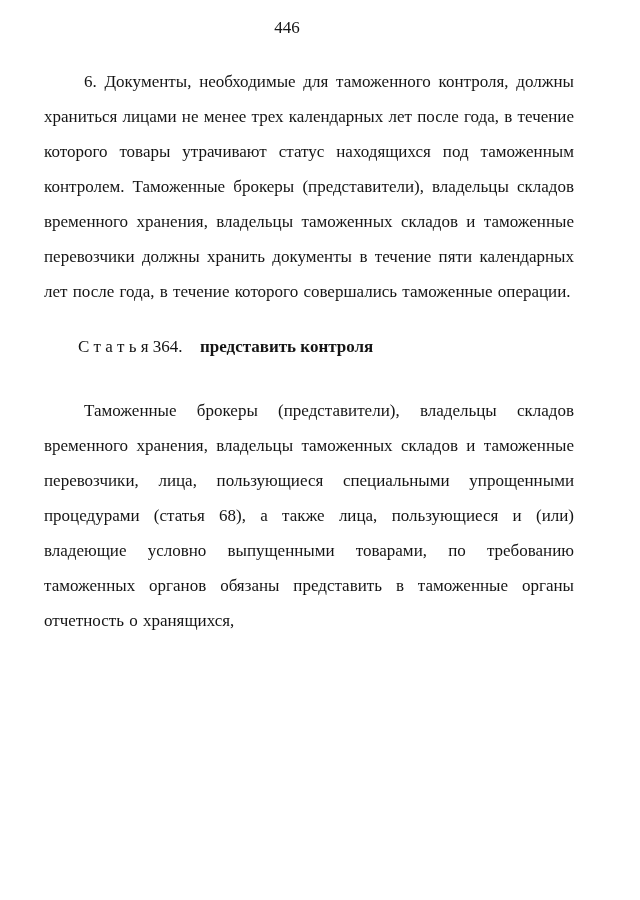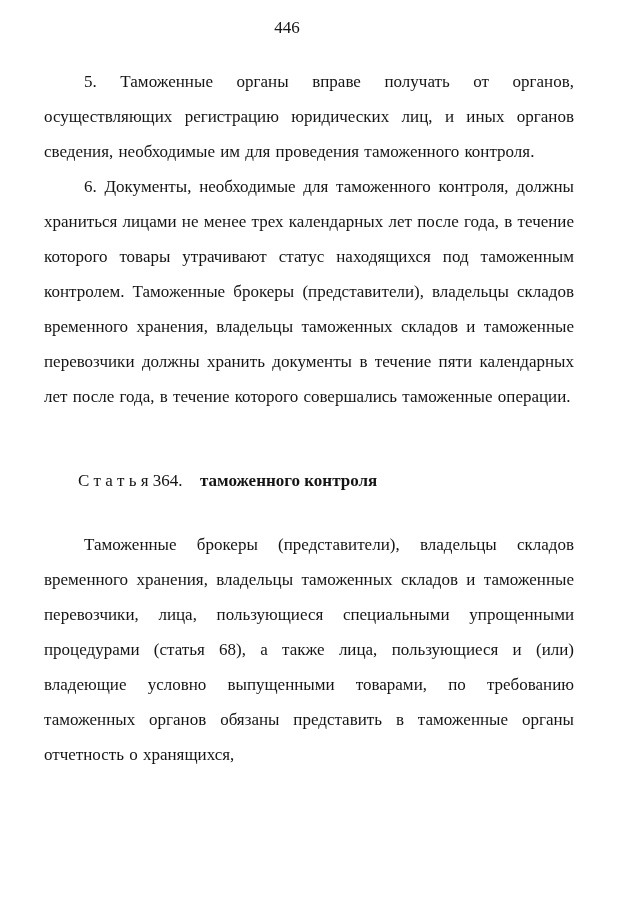--- a/index.html
+++ b/index.html
@@ -35,21 +35,21 @@
     text-align: justify;
     text-indent: 40px;
     word-spacing: 1px;
   }
   .para.no-indent {
     text-indent: 0;
   }
   .article-heading {
     display: flex;
     align-items: flex-start;
-    margin: 56px 0 36px 34px;
+    margin: 27px 0 36px 34px;
     line-height: 21px;
   }
   .article-label {
     flex: none;
     width: 122px;
     font-size: 17px;
     white-space: nowrap;
   }
   .article-title {
     width: 330px;
@@ -65,26 +65,25 @@
   }
 </style>
 </head>
 <body>
 
 <div class="page">
   <div class="page-number">446</div>
 
   <div class="doc-body">
 
-    <p class="para">5. Таможенные органы вправе получать от органов, осуществляющих регистрацию юридических лиц, и иных органов сведения, необходимые им для проведения таможенного контроля.</p>
 
     <p class="para">6. Документы, необходимые для таможенного контроля, должны храниться лицами не менее трех календарных лет после года, в течение которого товары утрачивают статус находящихся под таможенным контролем. Таможенные брокеры (представители), владельцы складов временного хранения, владельцы таможенных складов и таможенные перевозчики должны хранить документы в течение пяти календарных лет после года, в течение которого совершались таможенные операции.</p>
 
     <div class="article-heading">
       <div class="article-label">С т а т ь я 364.</div>
       <div class="article-title">
-        <div class="line2">таможенного контроля</div>
+        <div class="line2">представить контроля</div>
       </div>
     </div>
 
     <p class="para">Таможенные брокеры (представители), владельцы складов временного хранения, владельцы таможенных складов и таможенные перевозчики, лица, пользующиеся специальными упрощенными процедурами (статья 68), а также лица, пользующиеся и (или) владеющие условно выпущенными товарами, по требованию таможенных органов обязаны представить в таможенные органы отчетность о хранящихся,</p>
   </div>
 </div>
 
 </body></html>

